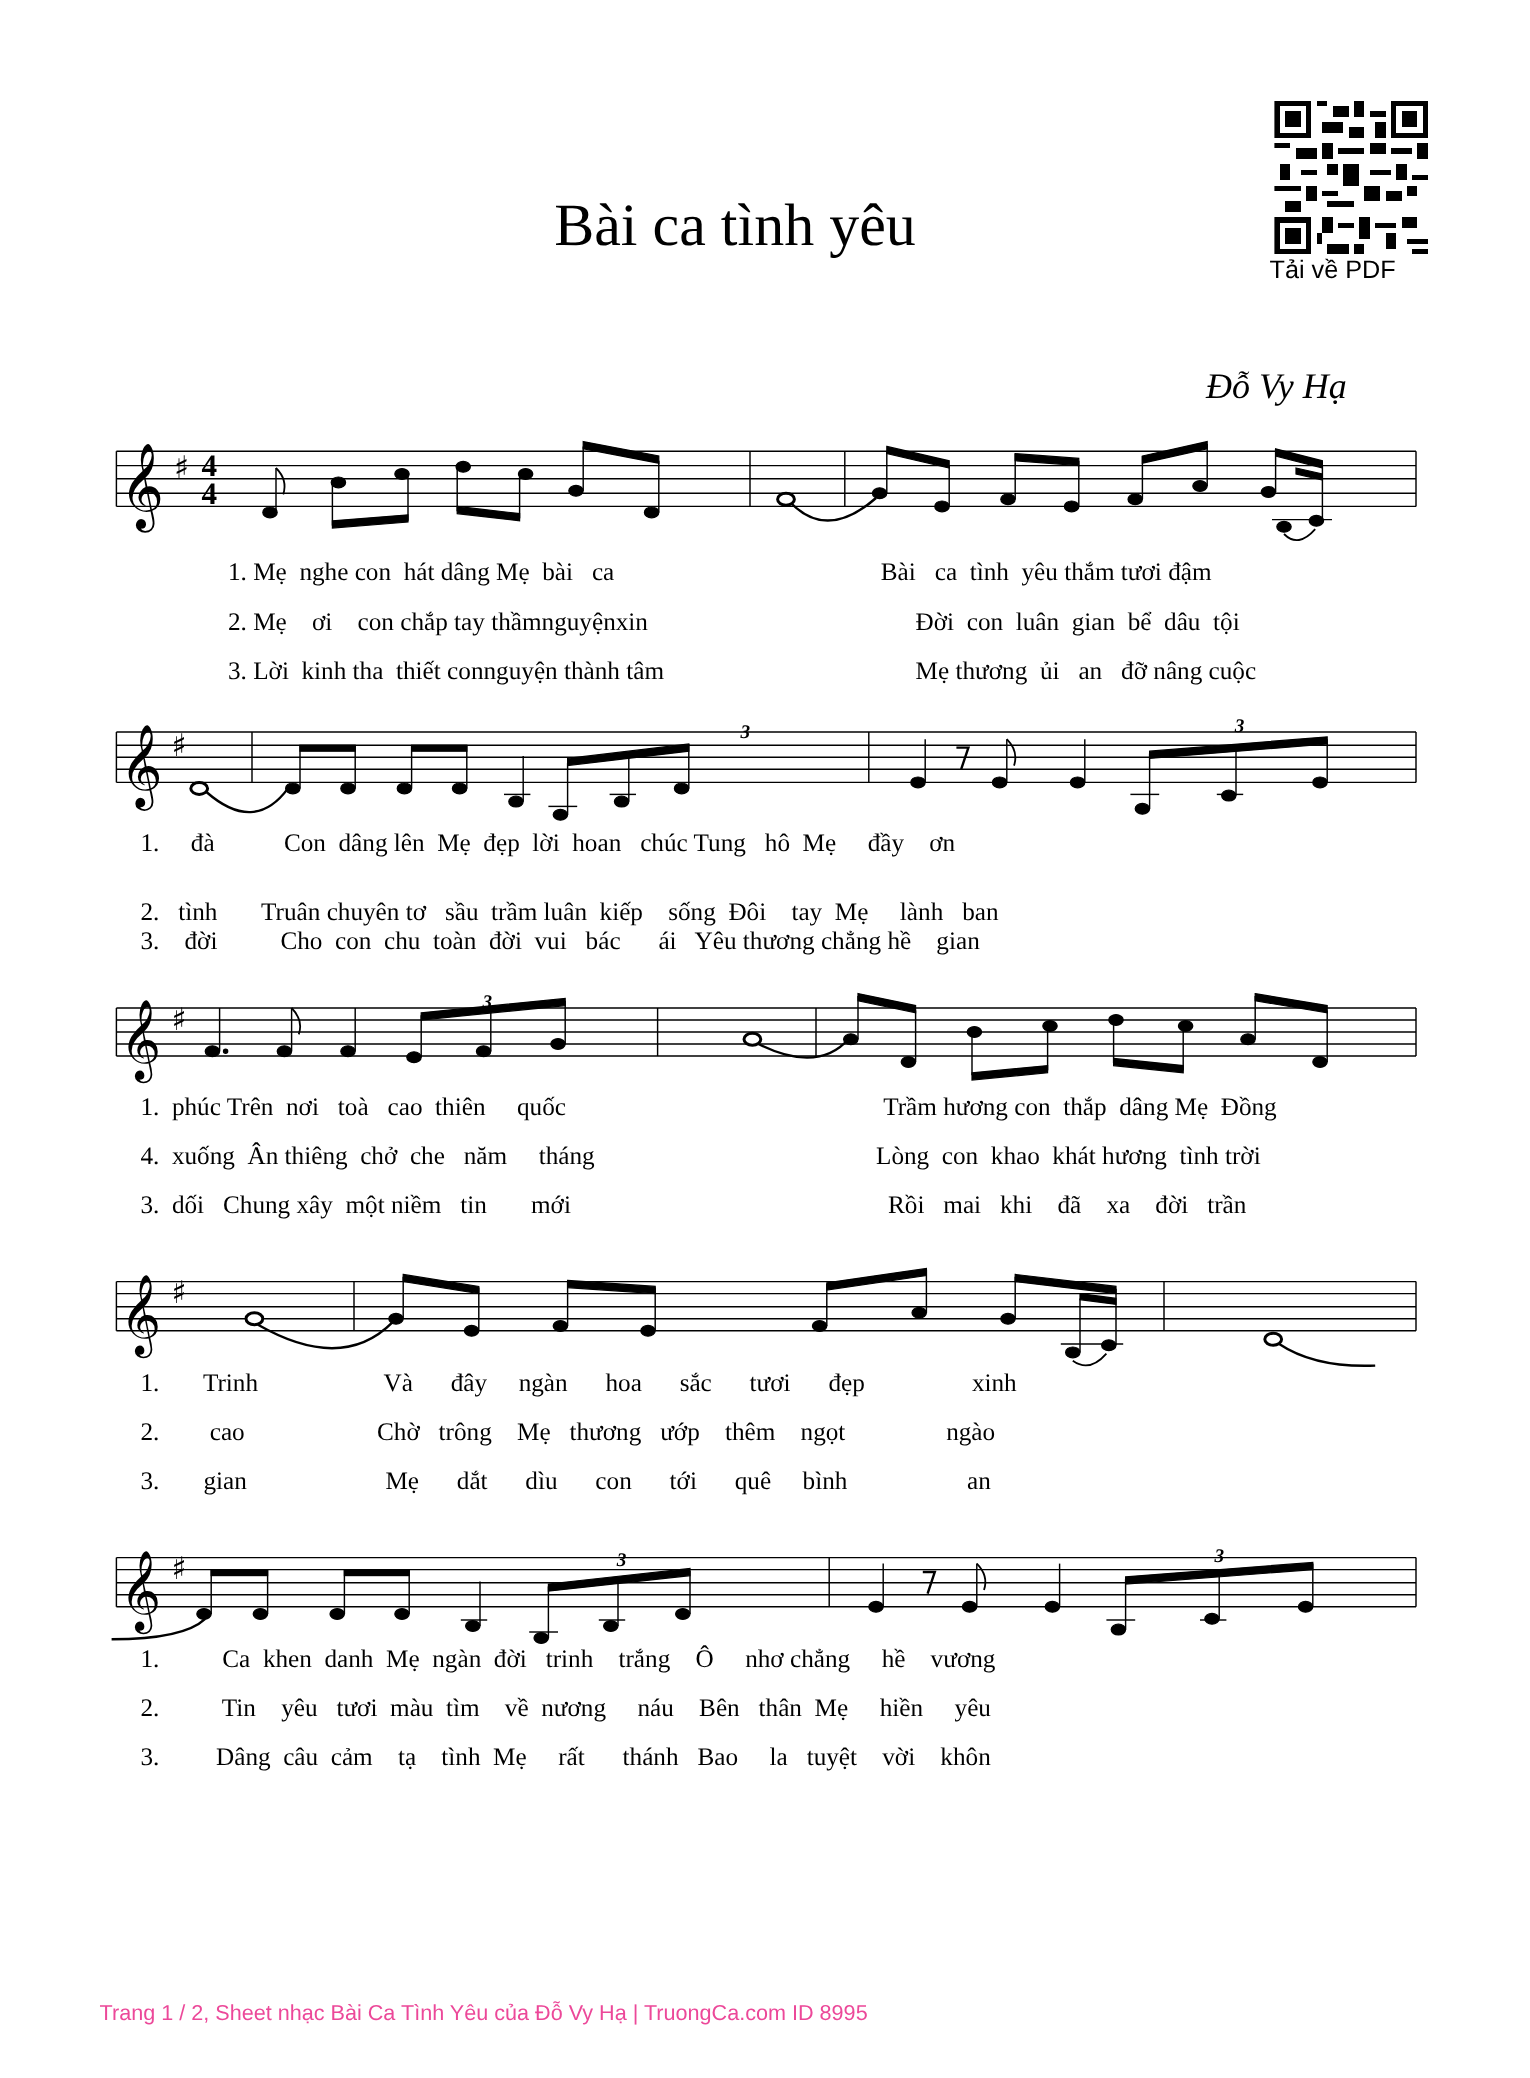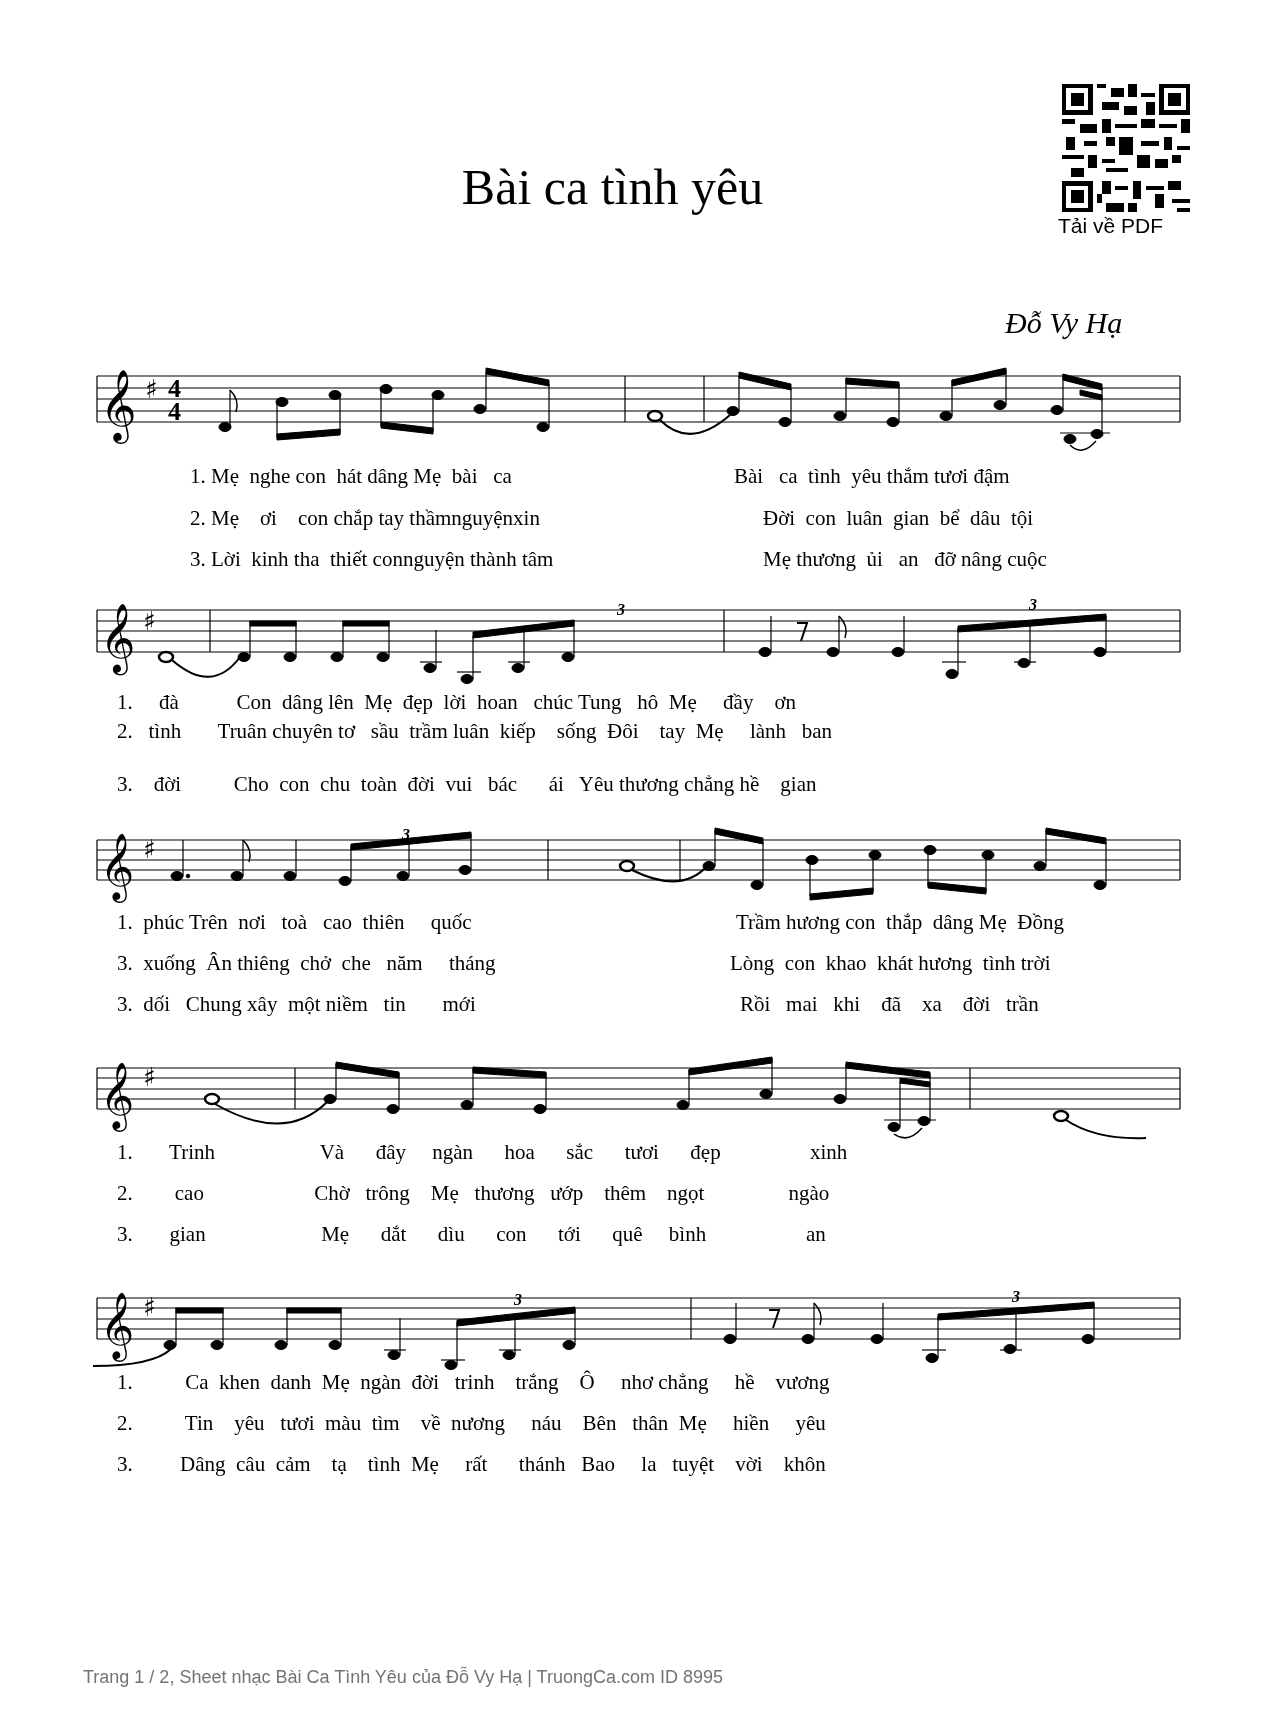--- a/index.html
+++ b/index.html
@@ -4,21 +4,21 @@
 <style>
   html, body { margin:0; padding:0; background:#ffffff; }
   body { width:1275px; height:1732px; position:relative; overflow:hidden; font-family:"Liberation Serif", serif; color:#000; }
   .title { position:absolute; left:0; width:1225px; top:158px; text-align:center; font-size:50px; font-family:"Liberation Serif", serif; }
   .qr { position:absolute; left:1062px; top:84px; width:128px; height:128px; }
   .qr-label { position:absolute; left:1058px; top:214px; font-family:"Liberation Sans", sans-serif; font-size:21px; }
   .composer { position:absolute; left:1005px; top:306px; font-size:30px; font-style:italic; }
   .system { position:absolute; left:0; width:1275px; }
   .staff-svg { position:absolute; left:0; top:0; }
   .lyr { position:absolute; font-size:21px; white-space:nowrap; }
-  .footer { position:absolute; left:83px; top:1667px; font-family:"Liberation Sans", sans-serif; font-size:18px; color:#737373; }
+  .footer { position:absolute; left:83px; top:1667px; font-family:"Liberation Sans", sans-serif; font-size:18px; color:#ec4899; }
 </style>
 </head>
 <body>
 
 <div class="title">Bài ca tình yêu</div>
 
 <svg class="qr" viewBox="0 0 29 29" shape-rendering="crispEdges">
   <rect width="29" height="29" fill="#fff"></rect>
   <g fill="#000">
     <rect x="0" y="0" width="7" height="7"></rect>
@@ -203,21 +203,21 @@
         <line x1="1106" y1="62" x2="1106" y2="26" stroke-width="1.2"></line>
       <polygon points="958,36 1106,24 1106,30 958,42"></polygon>
       <line x1="942" y1="72" x2="966" y2="72" stroke-width="1.2"></line>
         <line x1="1014" y1="72" x2="1036" y2="72" stroke-width="1.2"></line>
     </g>
     <path d="M797 33 h10 l-6 18" fill="none" stroke="#000" stroke-width="2"></path>
     <text x="617" y="25" font-size="16" font-style="italic" font-weight="bold" font-family="Liberation Serif, serif">3</text>
     <text x="1029" y="20" font-size="16" font-style="italic" font-weight="bold" font-family="Liberation Serif, serif">3</text>
   </svg>
   <div class="lyr" style="left: 117px; top: 100px; white-space: pre;">1.     đà           Con  dâng lên  Mẹ  đẹp  lời  hoan   chúc Tung   hô  Mẹ     đầy    ơn</div>
-  <div class="lyr" style="left: 117px; top: 129px; white-space: pre;">2.   tình       Truân chuyên tơ   sầu  trầm luân  kiếp    sống  Đôi    tay  Mẹ     lành   ban</div>
+  <div class="lyr" style="left: 117px; top: 158px; white-space: pre;">2.   tình       Truân chuyên tơ   sầu  trầm luân  kiếp    sống  Đôi    tay  Mẹ     lành   ban</div>
   <div class="lyr" style="left: 117px; top: 182px; white-space: pre;">3.    đời          Cho  con  chu  toàn  đời  vui   bác      ái   Yêu thương chẳng hề    gian</div>
 </div>
 
 <div class="system" style="top:810px;height:230px;">
   <svg class="staff-svg" width="1275" height="110">
     <g stroke="#000" stroke-width="1.2">
       <line x1="97" y1="30" x2="1180" y2="30"></line>
         <line x1="97" y1="40" x2="1180" y2="40"></line>
         <line x1="97" y1="50" x2="1180" y2="50"></line>
         <line x1="97" y1="60" x2="1180" y2="60"></line>
@@ -265,21 +265,21 @@
       <ellipse cx="1040" cy="56" rx="6" ry="4.5"></ellipse>
         <ellipse cx="1100" cy="75" rx="6" ry="4.5"></ellipse>
       <line x1="1046" y1="56" x2="1046" y2="20" stroke-width="1.2"></line>
         <line x1="1106" y1="75" x2="1106" y2="32" stroke-width="1.2"></line>
         <polygon points="1046,18 1106,28 1106,34 1046,24"></polygon>
     </g>
     <text x="402" y="30" font-size="16" font-style="italic" font-weight="bold" font-family="Liberation Serif, serif">3</text>
   </svg>
   <div class="lyr" style="left: 117px; top: 100px; white-space: pre;">1.  phúc Trên  nơi   toà   cao  thiên     quốc</div>
   <div class="lyr" style="left: 720px; top: 100px; white-space: pre; margin-left: 16px;">Trầm hương con  thắp  dâng Mẹ  Đồng</div>
-  <div class="lyr" style="left: 117px; top: 141px; white-space: pre;">3.  xuống  Ân thiêng  chở  che   năm     tháng</div>
+  <div class="lyr" style="left: 117px; top: 141px; white-space: pre;">4.  xuống  Ân thiêng  chở  che   năm     tháng</div>
   <div class="lyr" style="left: 730px; top: 141px; white-space: pre;">Lòng  con  khao  khát hương  tình trời</div>
   <div class="lyr" style="left: 117px; top: 182px; white-space: pre;">3.  dối   Chung xây  một niềm   tin       mới</div>
   <div class="lyr" style="left: 740px; top: 182px; white-space: pre;">Rồi   mai   khi    đã    xa    đời   trần</div>
 </div>
 
 <div class="system" style="top:1040px;height:230px;">
   <svg class="staff-svg" width="1275" height="110">
     <g stroke="#000" stroke-width="1.2">
       <line x1="97" y1="28" x2="1180" y2="28"></line>
         <line x1="97" y1="38" x2="1180" y2="38"></line>

